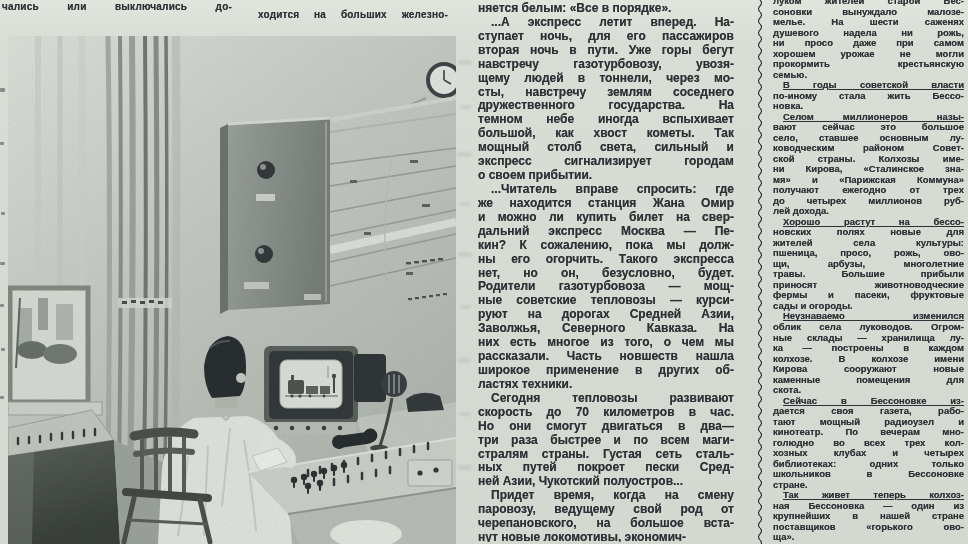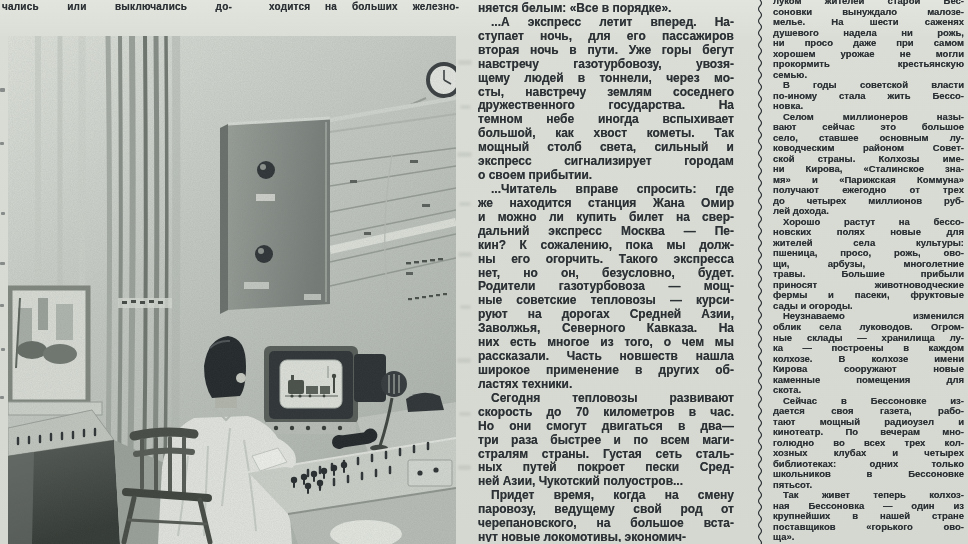--- a/index.html
+++ b/index.html
@@ -8,29 +8,29 @@
     background:linear-gradient(180deg,#e1e5dd 0px,#d9ddd5 40px,#d6dad2 300px,#d4d8d0 544px);
     font-family:"Liberation Sans","DejaVu Sans",sans-serif;
     color:#2c3135;
   }
   .frag{
     position:absolute; top:1px; font-size:10px; font-weight:700;
     text-align:justify; text-align-last:justify; letter-spacing:.2px;
     text-shadow:0 0 .4px rgba(44,49,53,.7); white-space:nowrap0;
   }
   .frag-left{left:2px; width:230px;}
-  .frag-right{left:269px; width:190px;}
+  .frag-right{left:258px; width:190px;margin-top:8px;}
   .illu{position:absolute; left:8px; top:36px; width:448px; height:508px; display:block;}
   .col{position:absolute; font-weight:700; overflow:hidden; text-shadow:0 0 .4px rgba(44,49,53,.65);}
   .col-mid{left:478px; top:2px; width:256px; height:540px; font-size:12px; line-height:13.92px;}
   .col-right{left:773px; top:-4px; width:191px; height:552px; font-size:9.5px; line-height:10.52px;}
   .tline{text-align:justify; text-align-last:justify;}
   .tline.last{text-align-last:left;}
   .col-mid .tline.first{padding-left:13px;}
-  .col-right .tline.first{padding-left:10px;}
+  .col-right .tline.first{padding-left:10px;text-decoration:underline;}
   .divider{position:absolute; left:755px; top:0; width:10px; height:544px;}
   .smudge{position:absolute; background:#6a7070; opacity:.13; filter:blur(1px); border-radius:2px;}
   .speck{position:absolute; background:#454b4e; opacity:.55; border-radius:1px;}
 </style>
 </head>
 <body>
 
 <div class="page">
 
   <div class="frag frag-left">чались или выключались до-</div>
@@ -407,21 +407,21 @@
       </div>
       <div class="para">
         <div class="tline first">Сейчас в Бессоновке из-</div>
         <div class="tline">дается своя газета, рабо-</div>
         <div class="tline">тают мощный радиоузел и</div>
         <div class="tline">кинотеатр. По вечерам мно-</div>
         <div class="tline">голюдно во всех трех кол-</div>
         <div class="tline">хозных клубах и четырех</div>
         <div class="tline">библиотеках: одних только</div>
         <div class="tline">школьников в Бессоновке</div>
-        <div class="tline last">пятьсот.</div>
+        <div class="tline last">стране.</div>
       </div>
       <div class="para">
         <div class="tline first">Так живет теперь колхоз-</div>
         <div class="tline">ная Бессоновка — один из</div>
         <div class="tline">крупнейших в нашей стране</div>
         <div class="tline">поставщиков «горького ово-</div>
         <div class="tline last">ща».</div>
       </div>
     </div>
 

